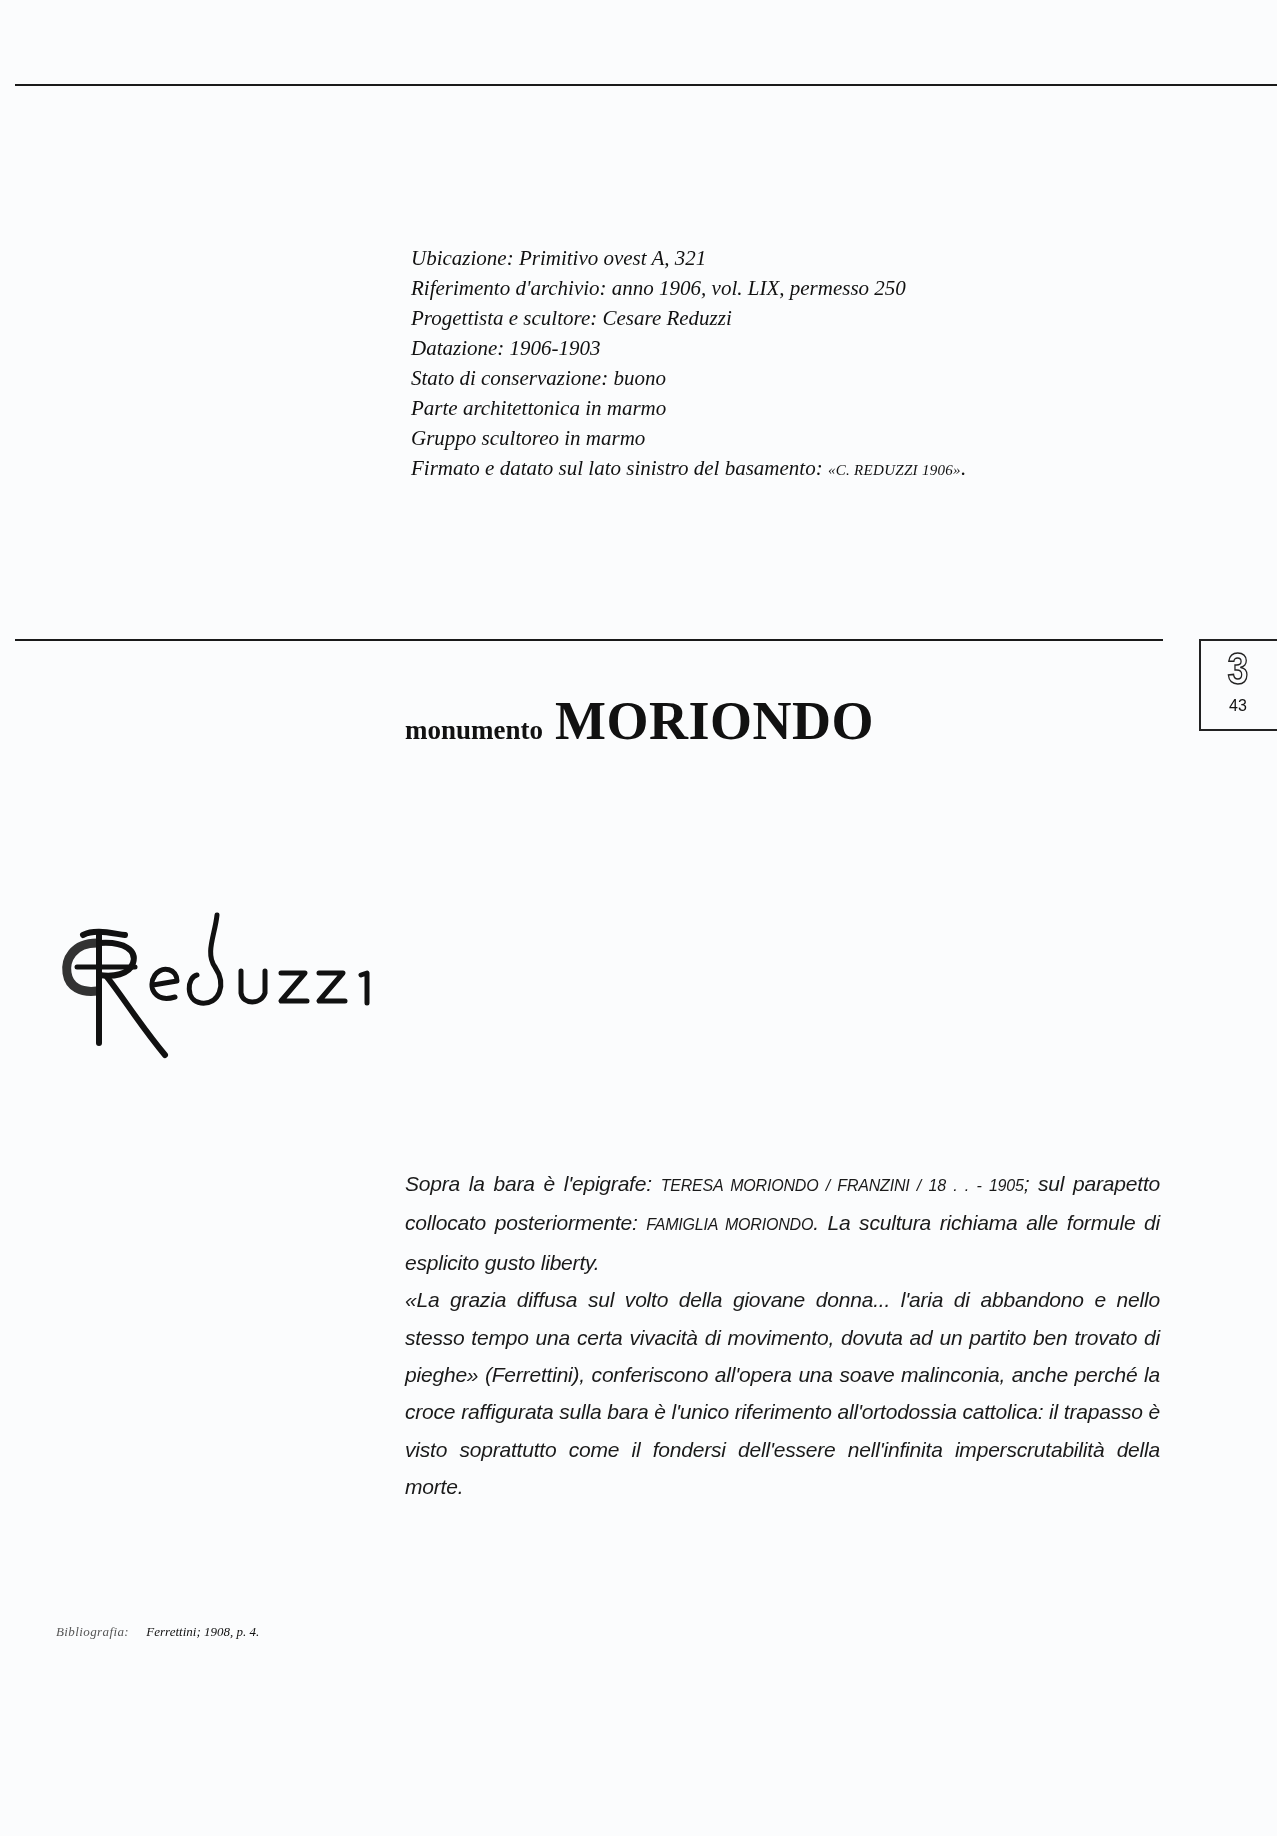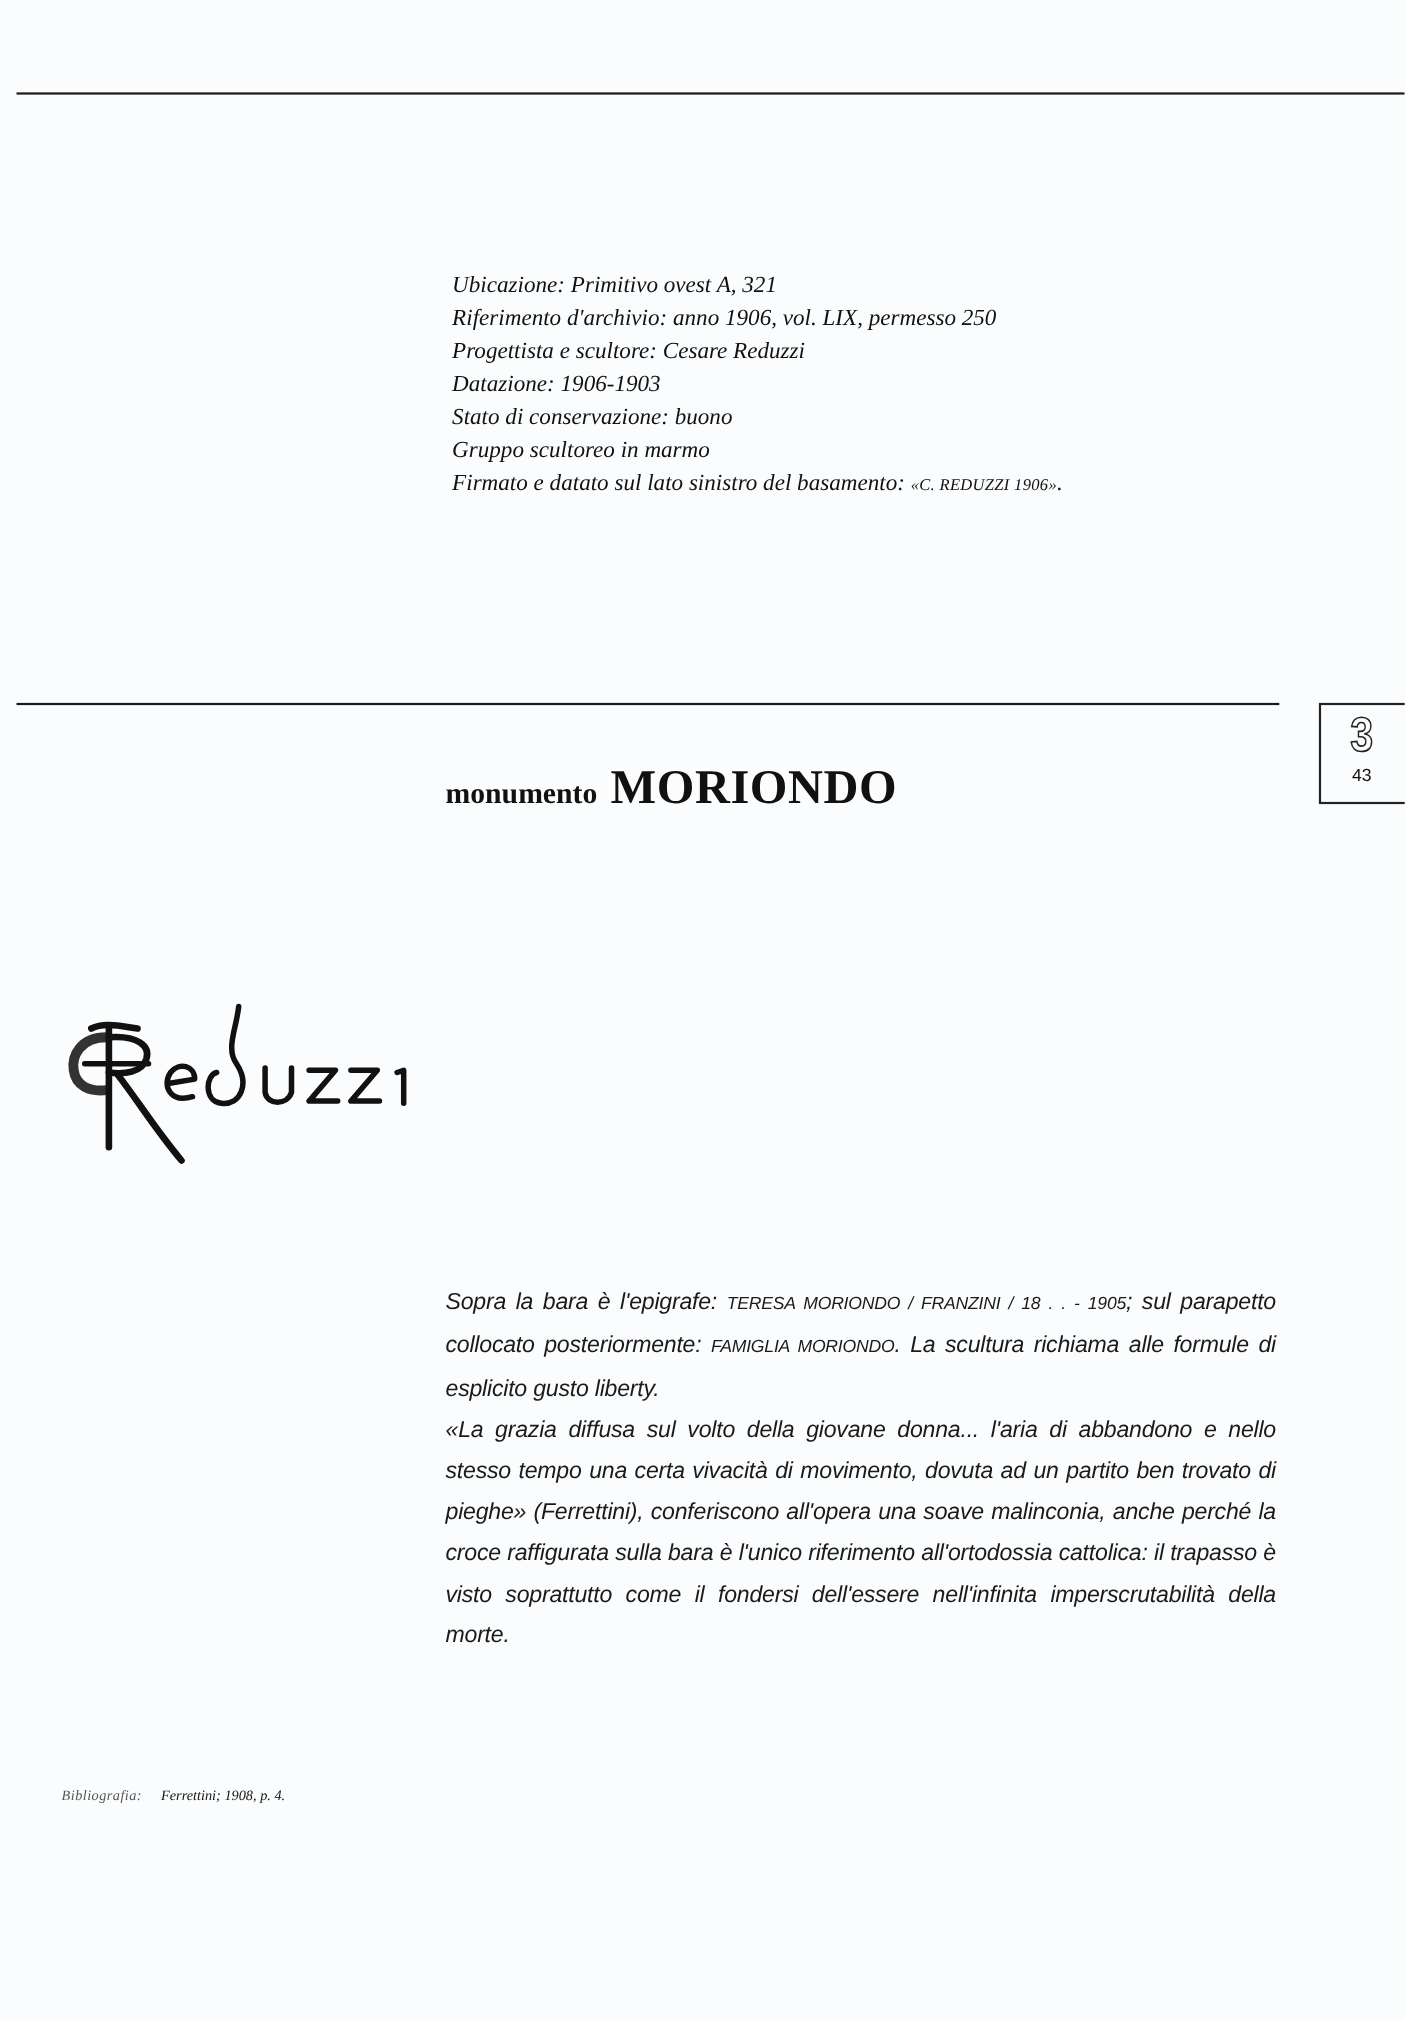--- a/index.html
+++ b/index.html
@@ -62,21 +62,21 @@
     }
 
     .title {
       position: absolute;
       left: 405px; top: 690px;
       font-family: "Liberation Serif", serif;
       font-weight: bold;
       white-space: nowrap;
     }
     .title .prefix { font-size: 27px; }
-    .title .name { font-size: 44px; margin-left: 8px; letter-spacing: 0.5px; }
+    .title .name { font-size: 54px; margin-left: 8px; letter-spacing: 0.5px; }
 
     .signature {
       position: absolute;
       left: 55px; top: 905px;
       width: 350px; height: 155px;
     }
 
     .body-text {
       position: absolute;
       left: 405px; top: 1165px;
@@ -105,20 +105,21 @@
 <body>
 
 <div class="rule rule-top"></div>
 
 <div class="meta-block">
   <div class="meta-line">Ubicazione: Primitivo ovest A, 321</div>
   <div class="meta-line">Riferimento d'archivio: anno 1906, vol. LIX, permesso 250</div>
   <div class="meta-line">Progettista e scultore: Cesare Reduzzi</div>
   <div class="meta-line">Datazione: 1906-1903</div>
   <div class="meta-line">Stato di conservazione: buono</div>
+  <div class="meta-line">Parte architettonica in marmo</div>
   <div class="meta-line">Gruppo scultoreo in marmo</div>
   <div class="meta-line"><span>Firmato e datato sul lato sinistro del basamento: </span><span class="sc">«C. REDUZZI 1906»</span><span>.</span></div>
 </div>
 
 <div class="rule rule-mid"></div>
 
 <div class="section-box">
   <span class="section-num">3</span>
   <span class="page-num">43</span>
 </div>

